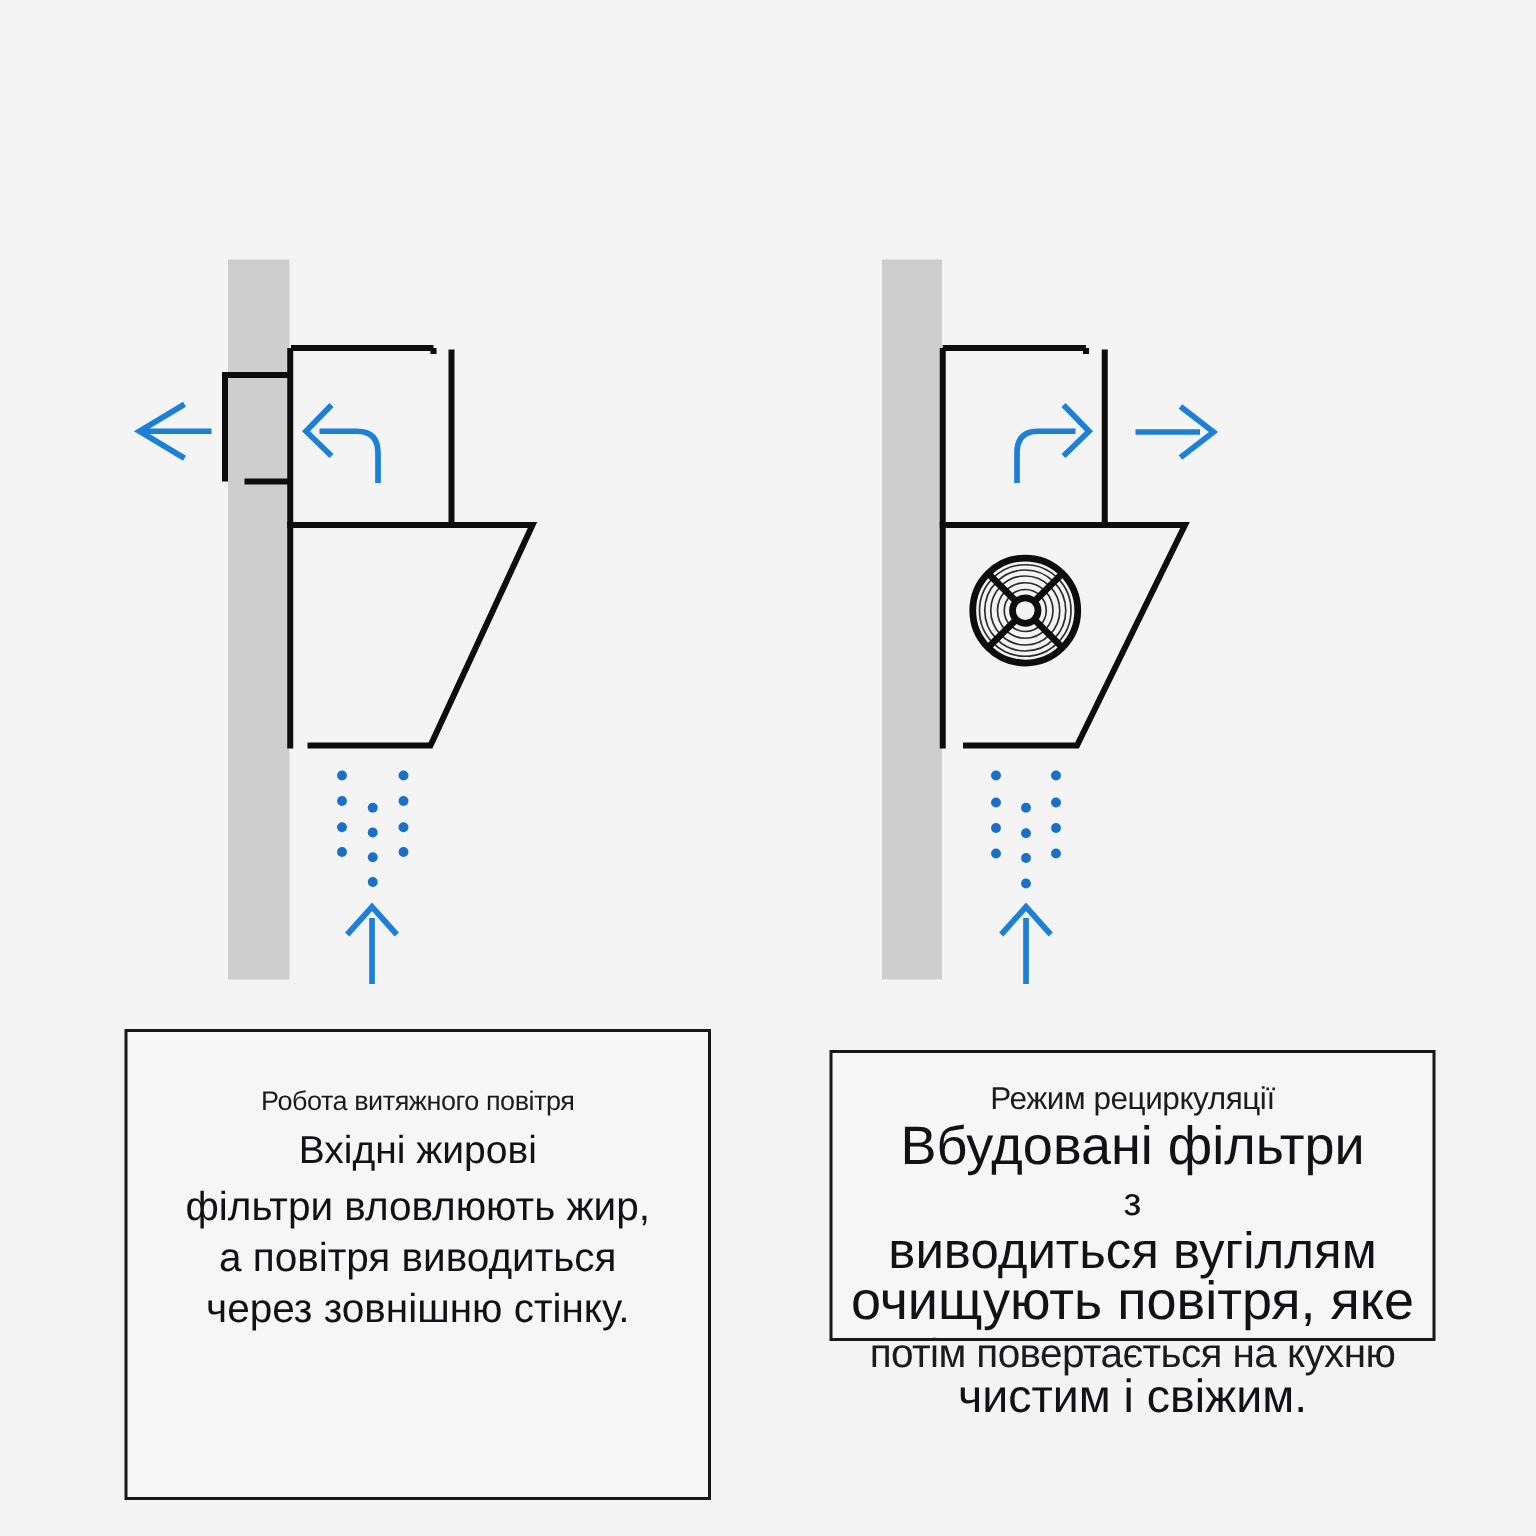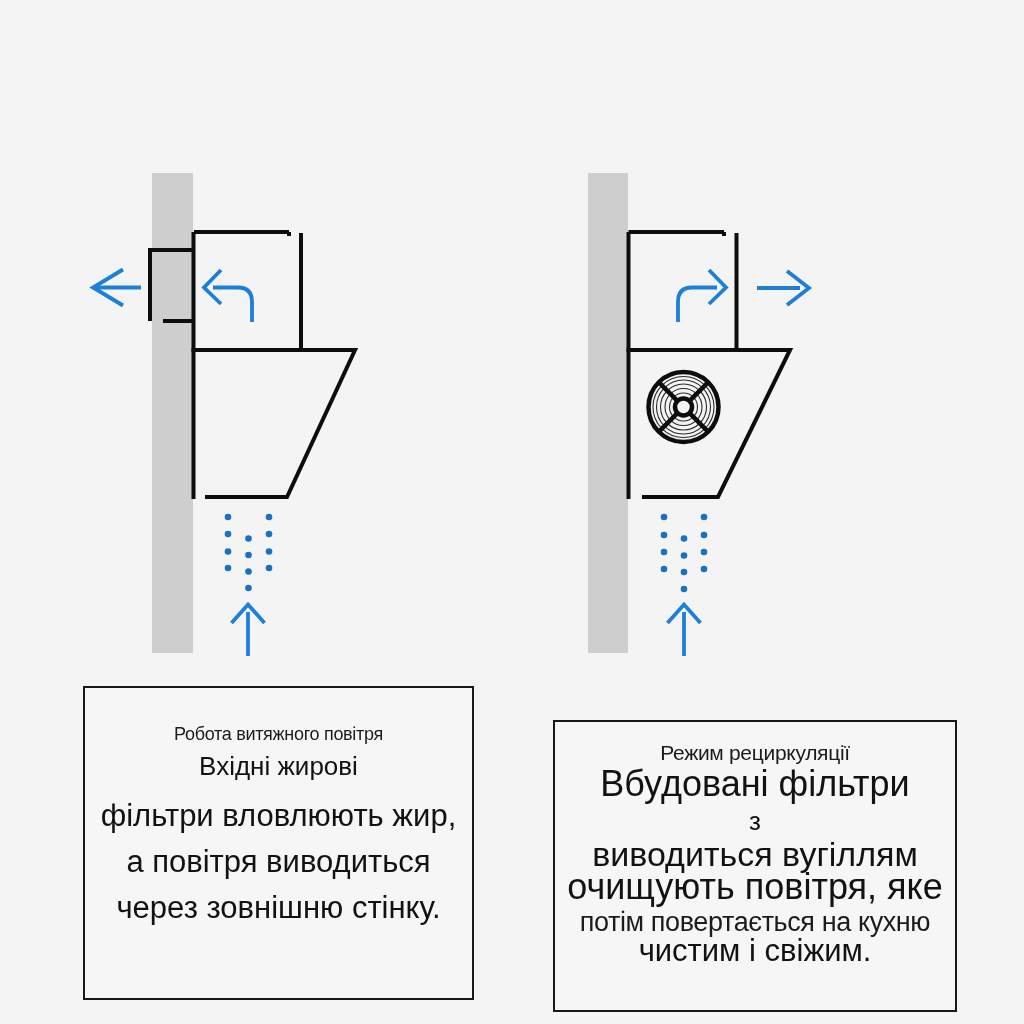--- a/index.html
+++ b/index.html
@@ -36,28 +36,28 @@
   .dot{fill:var(--dot-blue);}
   .wall{fill:var(--wall-gray);}
   .fan-hub{fill:var(--page-bg);stroke:var(--line-black);}
   .caption-box{
     position:absolute;
     border:2px solid #181818;
     background:var(--box-bg);
     text-align:center;
   }
   .box-left{left:83px;top:686px;width:391px;height:314px;}
-  .box-right{left:553px;top:720px;width:404px;height:292px;}
+  .box-right{left:553px;top:700px;width:404px;height:194px;}
   .cap{white-space:nowrap;color:#121214;}
   .cap.small{font-weight:400;letter-spacing:-.3px;color:#1b1b1d;}
   .cap.big{font-weight:500;}
   
   .box-left .l-cap{padding-top:35px;font-size:18px;line-height:22px;}
   .box-left .l-1{font-size:26px;line-height:42px;}
-  .box-left .l-2,.box-left .l-3,.box-left .l-4{font-size:31px;line-height:34px;margin-top:12px;}
+  .box-left .l-2,.box-left .l-3,.box-left .l-4{font-size:27px;line-height:34px;}
   
   .box-right .r-cap{padding-top:18px;font-size:21px;line-height:26px;}
   .box-right .r-1{font-size:36px;line-height:36px;}
   .box-right .r-2{font-size:26px;line-height:38px;}
   .box-right .r-3{font-size:34px;line-height:28px;}
   .box-right .r-4{font-size:36px;line-height:38px;}
   .box-right .r-5{font-size:27px;line-height:32px;letter-spacing:-.4px;font-weight:400;}
   .box-right .r-6{font-size:31px;line-height:26px;}
 </style>
 </head>

